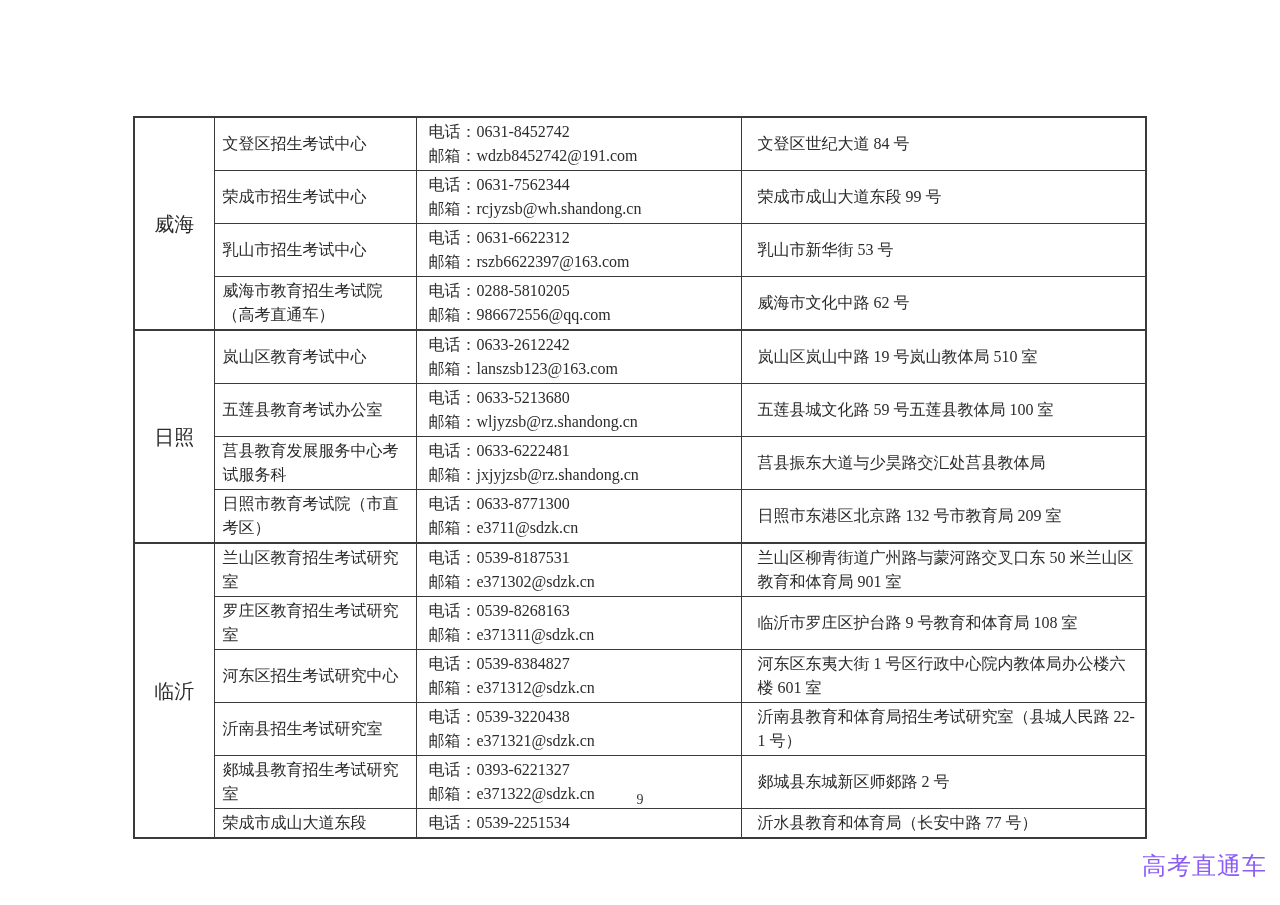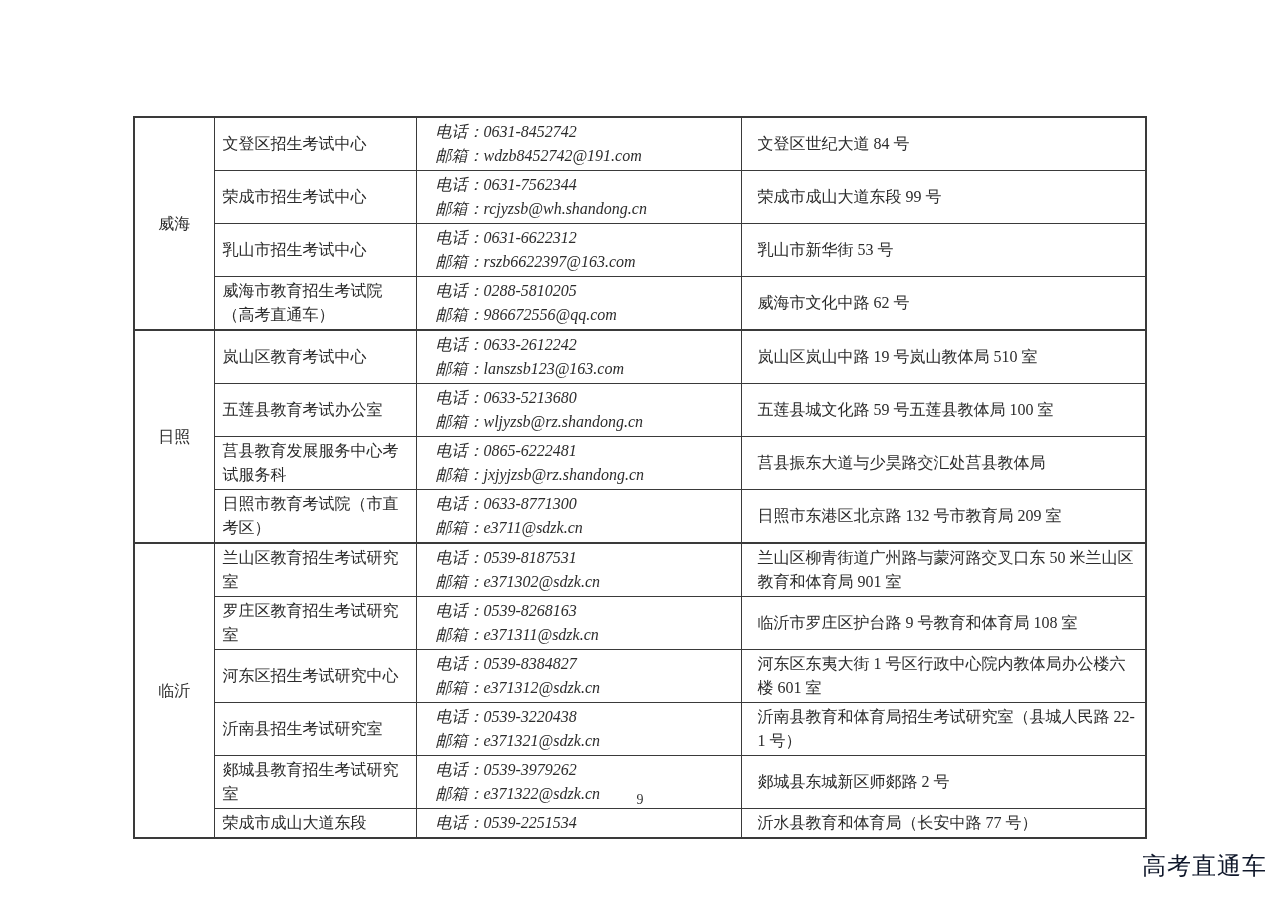--- a/index.html
+++ b/index.html
@@ -39,46 +39,46 @@
   col.c-city { width: 80px; }
   col.c-org  { width: 202px; }
   col.c-con  { width: 325px; }
   col.c-addr { width: 405px; }
   tr.r2 { height: 49px; }
   tr.r1 { height: 27px; }
   tr.section-start td { border-top: 2px solid #3a3a3a; }
   td.city {
     text-align: center;
     vertical-align: middle;
-    font-size: 16px;
+    font-size: 20px;
     padding-left: 8px;
   }
   td.org { padding-left: 8px; }
-  td.contact { padding-left: 19px; font-style: italic; }
+  td.contact { padding-left: 12px; }
   td.addr { padding-left: 16px; }
   .contact .line {
     white-space: nowrap;
     line-height: 24px;
   }
   .page-number {
     position: absolute;
     top: 792px;
     left: 0;
     width: 1280px;
     text-align: center;
     font-size: 14px;
     color: #333333;
   }
   .watermark {
     position: absolute;
     top: 850px;
     right: 13px;
     font-size: 24px;
     letter-spacing: 1px;
-    color: #0f172a;
+    color: #8b5cf6;
     font-family: "Liberation Sans", "DejaVu Sans", sans-serif;
   }
 </style>
 </head>
 <body>
 
 <div class="page">
 
   <table class="contact-table">
     <colgroup>
@@ -136,21 +136,21 @@
         <td class="org">五莲县教育考试办公室</td>
         <td class="contact">
           <div class="line"><span>电话：</span><span>0633-5213680</span></div>
           <div class="line"><span>邮箱：</span><span>wljyzsb@rz.shandong.cn</span></div>
         </td>
         <td class="addr">五莲县城文化路 59 号五莲县教体局 100 室</td>
       </tr>
       <tr class="r2">
         <td class="org">莒县教育发展服务中心考试服务科</td>
         <td class="contact">
-          <div class="line"><span>电话：</span><span>0865-6222481</span></div>
+          <div class="line"><span>电话：</span><span>0633-6222481</span></div>
           <div class="line"><span>邮箱：</span><span>jxjyjzsb@rz.shandong.cn</span></div>
         </td>
         <td class="addr">莒县振东大道与少昊路交汇处莒县教体局</td>
       </tr>
       <tr class="r2">
         <td class="org">日照市教育考试院（市直考区）</td>
         <td class="contact">
           <div class="line"><span>电话：</span><span>0633-8771300</span></div>
           <div class="line"><span>邮箱：</span><span>e3711@sdzk.cn</span></div>
         </td>
@@ -186,21 +186,21 @@
         <td class="org">沂南县招生考试研究室</td>
         <td class="contact">
           <div class="line"><span>电话：</span><span>0539-3220438</span></div>
           <div class="line"><span>邮箱：</span><span>e371321@sdzk.cn</span></div>
         </td>
         <td class="addr">沂南县教育和体育局招生考试研究室（县城人民路 22-1 号）</td>
       </tr>
       <tr class="r2">
         <td class="org">郯城县教育招生考试研究室</td>
         <td class="contact">
-          <div class="line"><span>电话：</span><span>0539-3979262</span></div>
+          <div class="line"><span>电话：</span><span>0393-6221327</span></div>
           <div class="line"><span>邮箱：</span><span>e371322@sdzk.cn</span></div>
         </td>
         <td class="addr">郯城县东城新区师郯路 2 号</td>
       </tr>
       <tr class="r1">
         <td class="org">荣成市成山大道东段</td>
         <td class="contact">
           <div class="line"><span>电话：</span><span>0539-2251534</span></div>
         </td>
         <td class="addr">沂水县教育和体育局（长安中路 77 号）</td>

